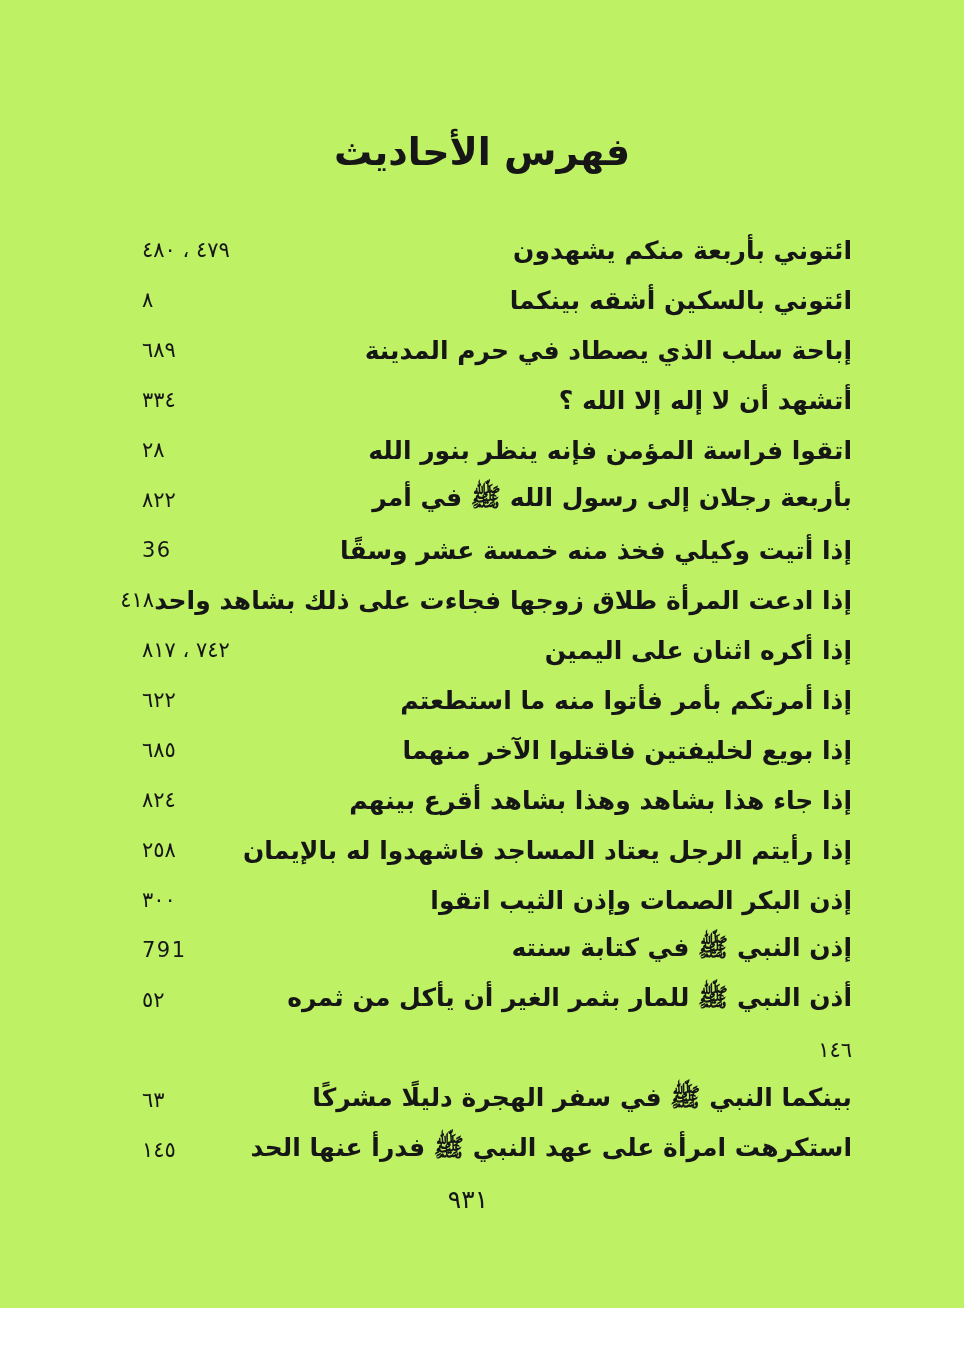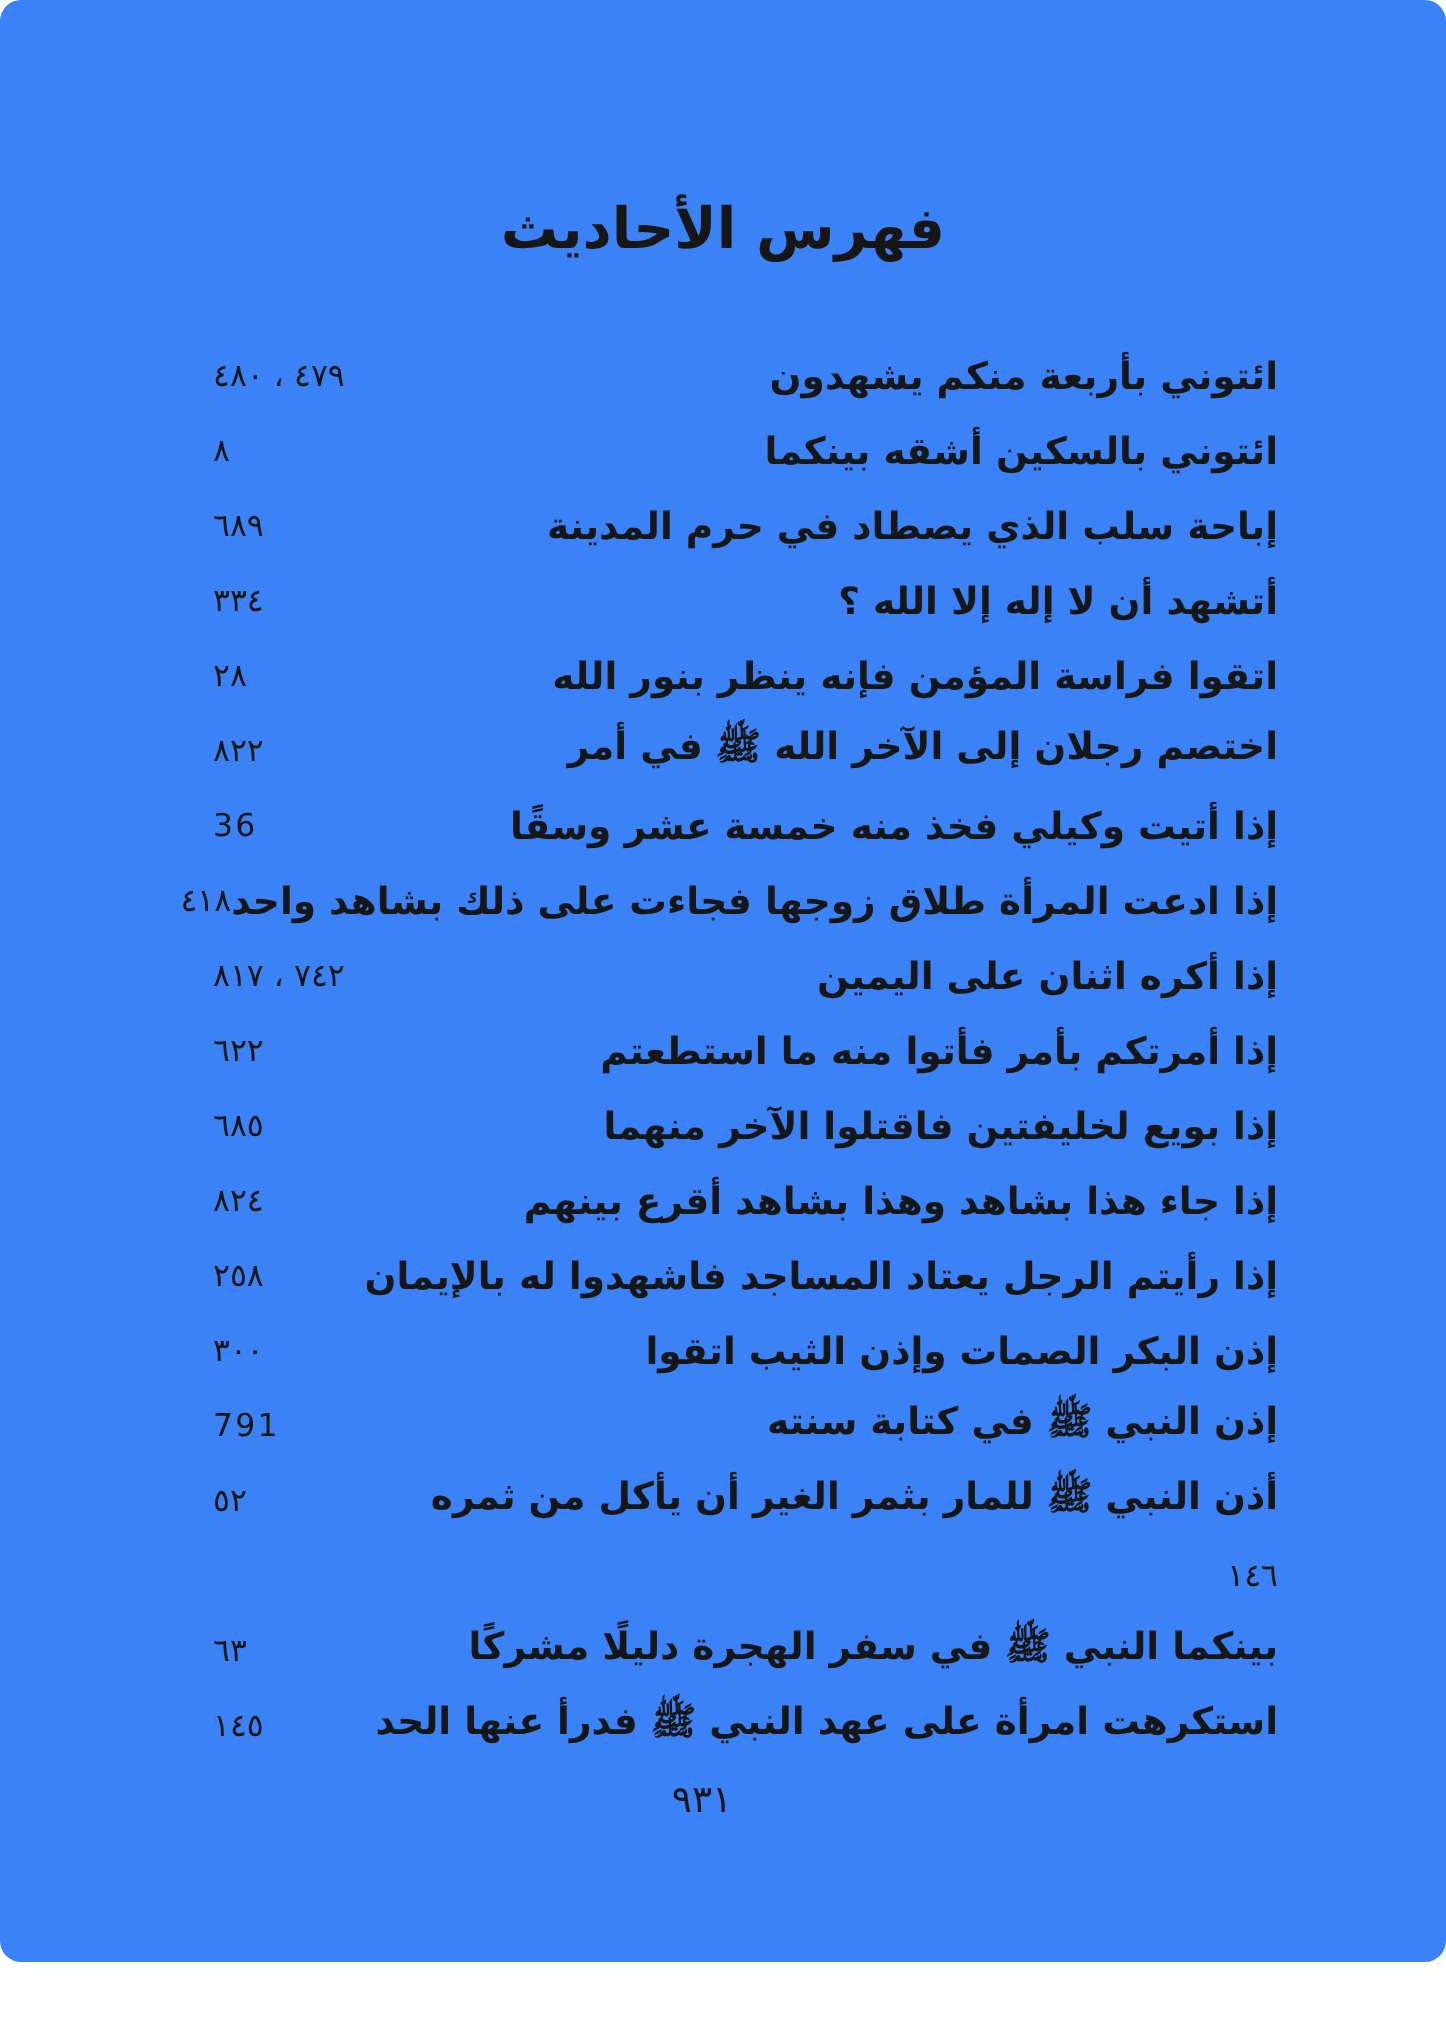--- a/index.html
+++ b/index.html
@@ -11,22 +11,21 @@
     width: 964px;
     height: 1360px;
     overflow: hidden;
     font-family: "DejaVu Sans", sans-serif;
     color: #161616;
   }
   .page {
     position: relative;
     width: 964px;
     height: 1308px;
-    background: #3b82f6;
-    border-radius: 14px;
+    background: #bef264;
   }
   .page-title {
     padding-top: 122px;
     height: 60px;
     line-height: 60px;
     text-align: center;
     font-size: 38px;
     font-weight: bold;
     direction: rtl;
   }
@@ -95,21 +94,21 @@
     <span class="entry-text">أتشهد أن لا إله إلا الله ؟</span>
     <span class="entry-pages">٣٣٤</span>
   </div>
 
   <div class="entry">
     <span class="entry-text">اتقوا فراسة المؤمن فإنه ينظر بنور الله</span>
     <span class="entry-pages">٢٨</span>
   </div>
 
   <div class="entry">
-    <span class="entry-text">اختصم رجلان إلى الآخر الله ﷺ في أمر</span>
+    <span class="entry-text">بأربعة رجلان إلى رسول الله ﷺ في أمر</span>
     <span class="entry-pages">٨٢٢</span>
   </div>
 
   <div class="entry">
     <span class="entry-text">إذا أتيت وكيلي فخذ منه خمسة عشر وسقًا</span>
     <span class="entry-pages">36</span>
   </div>
 
   <div class="entry">
     <span class="entry-text">إذا ادعت المرأة طلاق زوجها فجاءت على ذلك بشاهد واحد</span>

